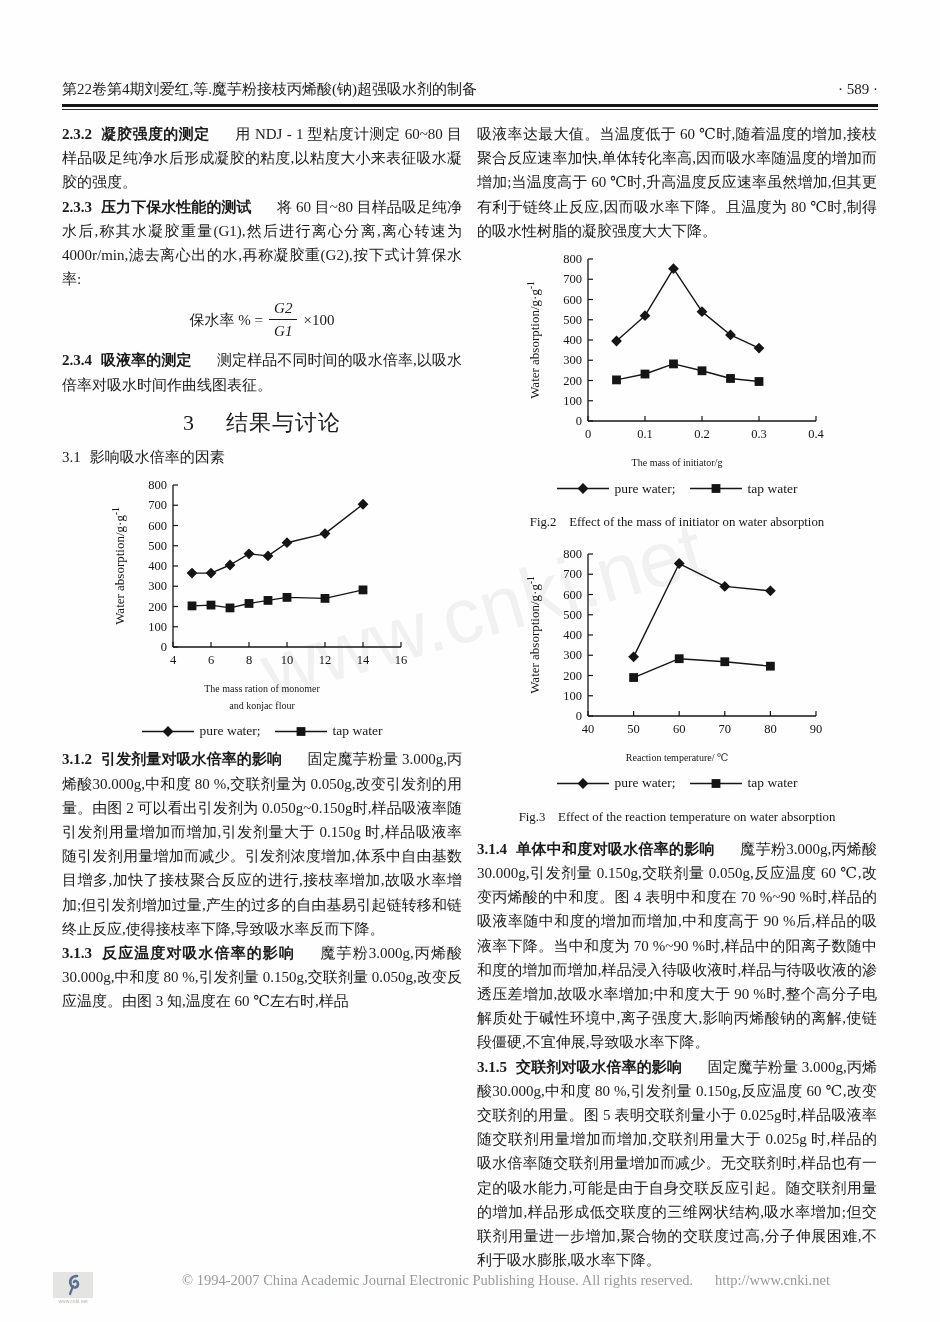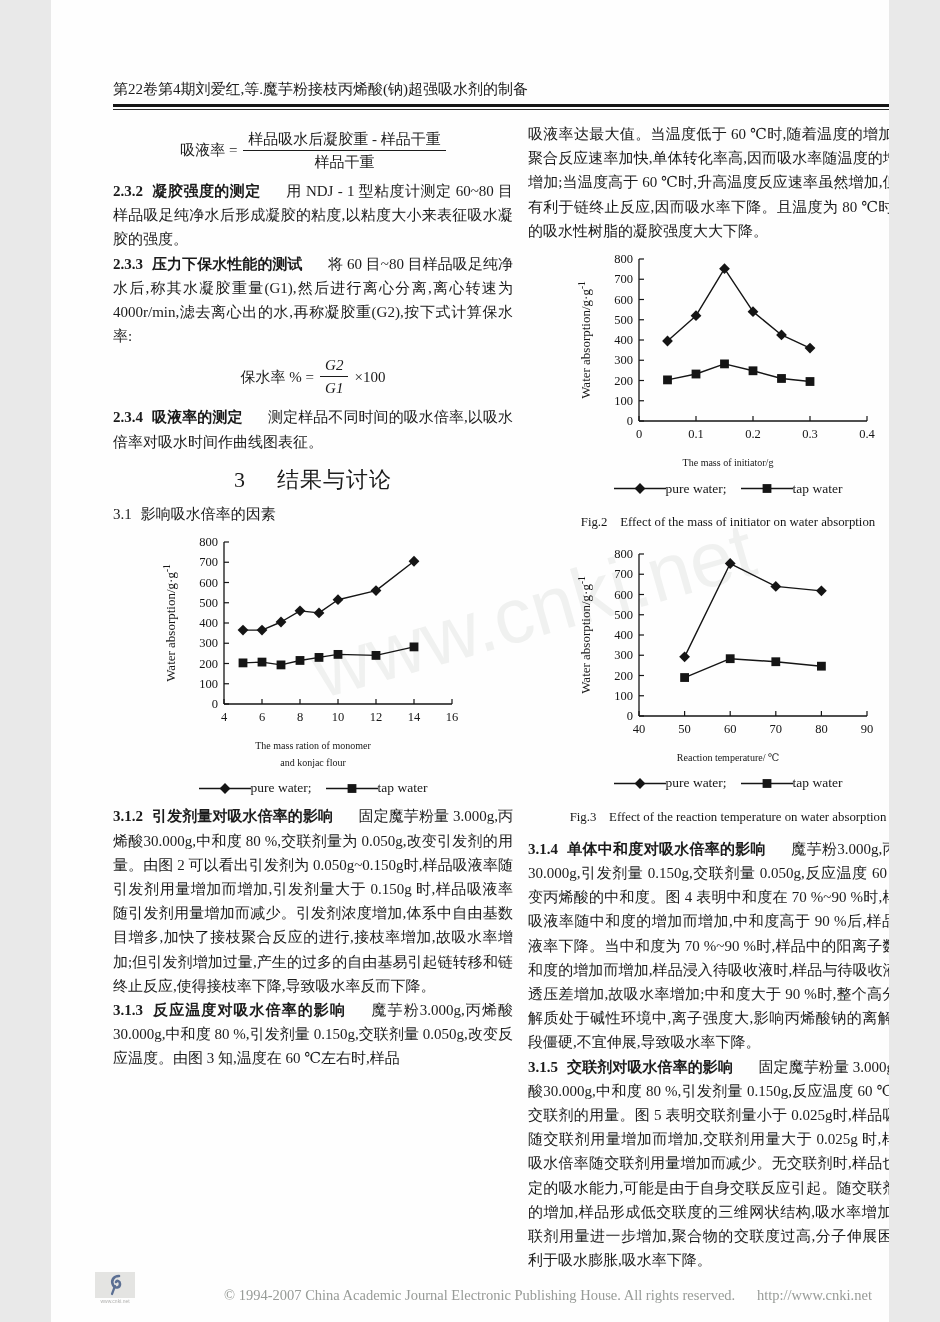--- a/index.html
+++ b/index.html
@@ -1,16 +1,16 @@
 <!DOCTYPE html>
 <html><head>
 <meta charset="utf-8">
 <style>
   html,body{margin:0;padding:0;background:#e9e9e9;}
-  .page{position:relative;width:838px;height:1322px;background:#fefefe;margin:0 auto;
+  .page{position:relative;width:940px;height:1322px;background:#fefefe;margin:0 auto;
         font-family:"Liberation Serif","DejaVu Serif",serif;color:#1b1b1b;overflow:hidden;}
   
   .header{position:absolute;left:62px;top:80px;width:816px;display:flex;
           justify-content:space-between;align-items:baseline;font-size:15px;}
   .header .mid{flex:1;text-align:left;}
   .rule{position:absolute;left:62px;top:104px;width:816px;height:2px;
         border-top:3px solid #151515;border-bottom:1px solid #2a2a2a;}
   
   .content{position:absolute;left:62px;top:122px;width:816px;display:flex;gap:15px;}
   .col{width:400px;font-size:15px;line-height:24.2px;text-align:justify;}
@@ -25,27 +25,27 @@
   .formula{display:flex;justify-content:center;align-items:center;gap:6px;margin:7px 0;font-size:15px;}
   .frac{display:inline-flex;flex-direction:column;text-align:center;vertical-align:middle;}
   .frac .fnum{padding:0 5px 1px 5px;border-bottom:1.4px solid #1b1b1b;line-height:20px;}
   .frac .fden{padding-top:1px;line-height:20px;}
   .gfrac .fnum,.gfrac .fden{font-style:italic;font-family:"Liberation Serif",serif;}
   
   figure.figure{margin:6px 0 4px 0;display:flex;flex-direction:column;align-items:center;}
   svg.plot{display:block;}
   .xlabel{font-size:10px;line-height:16.5px;text-align:center;color:#161616;}
   .legend{display:flex;align-items:center;gap:14px;font-size:13.5px;margin-top:5px;color:#161616;}
-  .lg-item{display:inline-flex;align-items:center;}
+  .lg-item{display:inline-flex;align-items:center;gap:6px;}
   .fig-caption{font-size:12.8px;text-align:left;margin-top:9px;margin-bottom:4px;color:#161616;}
   
   .watermark{position:absolute;left:255px;top:565px;font-size:78px;font-family:"Liberation Sans",sans-serif;
              color:rgba(120,125,120,0.10);transform:rotate(-16deg);pointer-events:none;white-space:nowrap;}
   
-  .footer{position:absolute;left:44px;top:1272px;width:852px;display:flex;align-items:flex-end;gap:14px;
+  .footer{position:absolute;left:53px;top:1272px;width:852px;display:flex;align-items:flex-start;gap:14px;
           color:#979b97;font-size:14.5px;}
   .foot-text{flex:1;text-align:center;}
   .foot-text a{color:#979b97;text-decoration:none;margin-left:18px;}
 </style>
 </head>
 <body>
 
 <div class="page">
 
   <div class="header">
@@ -55,27 +55,20 @@
   </div>
   <div class="rule"></div>
 
   <div class="watermark">www.cnki.net</div>
 
   <div class="content">
 
     <div class="col">
 
 
-      <div class="formula">
-        <span>吸液率 =</span>
-        <span class="frac">
-          <span class="fnum">样品吸水后凝胶重 - 样品干重</span>
-          <span class="fden">样品干重</span>
-        </span>
-      </div>
 
       <p class="para">
         <span class="b numgap">2.3.2</span><span class="b titlegap">凝胶强度的测定</span><span>用 NDJ - 1 型粘度计测定 60~80 目样品吸足纯净水后形成凝胶的粘度,以粘度大小来表征吸水凝胶的强度。</span>
       </p>
 
       <p class="para">
         <span class="b numgap">2.3.3</span><span class="b titlegap">压力下保水性能的测试</span><span>将 60 目~80 目样品吸足纯净水后,称其水凝胶重量(G1),然后进行离心分离,离心转速为 4000r/min,滤去离心出的水,再称凝胶重(G2),按下式计算保水率:</span>
       </p>
 
       <div class="formula">

